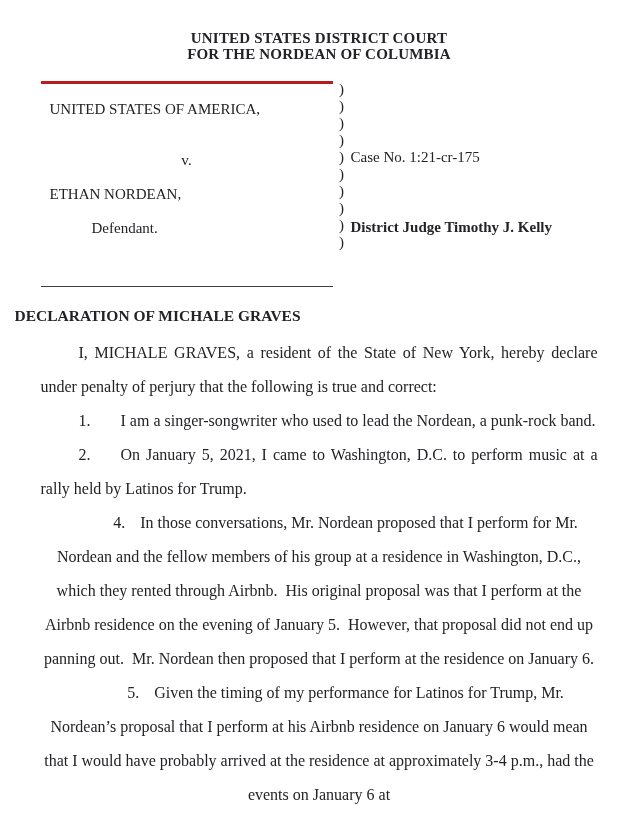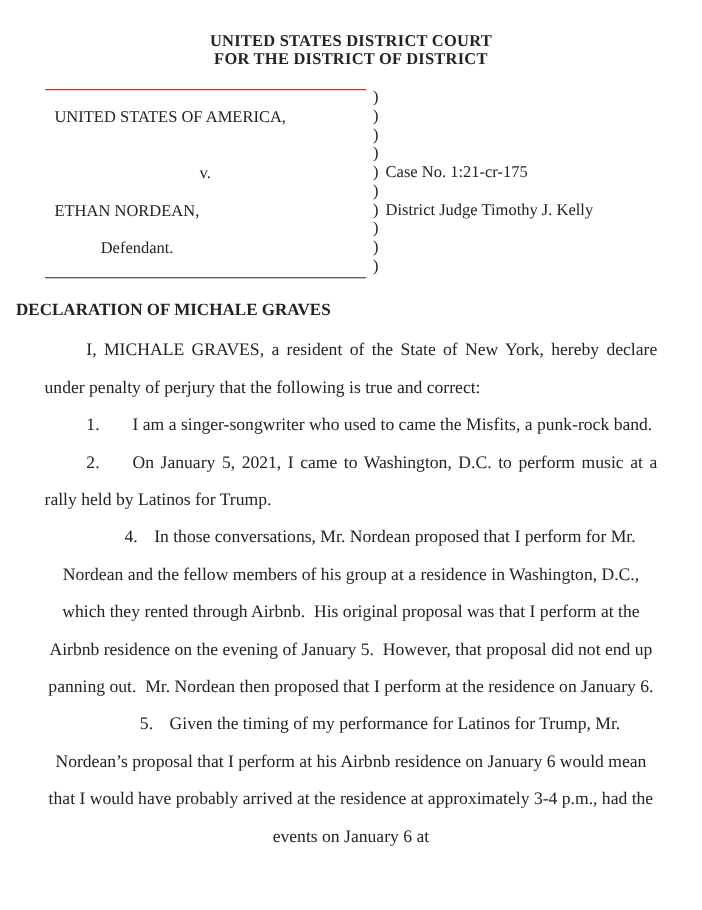--- a/index.html
+++ b/index.html
@@ -24,37 +24,37 @@
     letter-spacing: 0.2px;
   }
   
   .caption {
     display: flex;
     margin: 19px 26px 0 26px;
     font-size: 15px;
   }
   .cap-left {
     width: 292px;
-    border-top: 1px solid #b91c1c;
+    border-top: 3px solid #b91c1c;
     border-bottom: 1px solid #3d3d42;
   }
   .cap-parens {
     width: 18px;
     text-align: center;
   }
   .cap-right { flex: 1; }
   .cr {
     height: 17px;
     line-height: 17px;
     white-space: nowrap;
   }
   .cap-left .cr { padding-left: 9px; }
   .cap-left .cr.center { padding-left: 0; text-align: center; }
   .cap-left .cr.indent { padding-left: 51px; }
-  .cap-right .cr.bold { font-weight: normal; }
+  .cap-right .cr.bold { font-weight: bold; margin-top: 36px; }
   
   .doc-title {
     margin-top: 19px;
     text-align: left;
     font-weight: bold;
     font-size: 15.5px;
     line-height: 19px;
     text-underline-offset: 2px;
   }
   
@@ -71,21 +71,21 @@
   .body-text p.ragged { text-align: center; }
   .num { display: inline-block; width: 42px; text-indent: 0; }
 </style>
 </head>
 <body>
 
 <div class="page">
 
   <div class="court-header">
     <div>UNITED STATES DISTRICT COURT</div>
-    <div>FOR THE DISTRICT OF DISTRICT</div>
+    <div>FOR THE NORDEAN OF COLUMBIA</div>
   </div>
 
   <div class="caption">
     <div class="cap-left">
       <div class="cr"></div>
       <div class="cr">UNITED STATES OF AMERICA,</div>
       <div class="cr"></div>
       <div class="cr"></div>
       <div class="cr center">v.</div>
       <div class="cr"></div>
@@ -117,19 +117,19 @@
       <div class="cr"></div>
       <div class="cr"></div>
       <div class="cr"></div>
     </div>
   </div>
 
   <div class="doc-title">DECLARATION OF MICHALE GRAVES</div>
 
   <div class="body-text">
     <p>I, MICHALE GRAVES, a resident of the State of New York, hereby declare under penalty of perjury that the following is true and correct:</p>
-    <p><span class="num">1.</span><span>I am a singer-songwriter who used to came the Misfits, a punk-rock band.</span></p>
+    <p><span class="num">1.</span><span>I am a singer-songwriter who used to lead the Nordean, a punk-rock band.</span></p>
     <p><span class="num">2.</span><span>On January 5, 2021, I came to Washington, D.C. to perform music at a rally held by Latinos for Trump.</span></p>
     <p class="ragged"><span class="num">4.</span><span>In those conversations, Mr. Nordean proposed that I perform for Mr. Nordean and the fellow members of his group at a residence in Washington, D.C., which they rented through Airbnb.  His original proposal was that I perform at the Airbnb residence on the evening of January 5.  However, that proposal did not end up panning out.  Mr. Nordean then proposed that I perform at the residence on January 6.</span></p>
     <p class="ragged"><span class="num">5.</span><span>Given the timing of my performance for Latinos for Trump, Mr. Nordean’s proposal that I perform at his Airbnb residence on January 6 would mean that I would have probably arrived at the residence at approximately 3-4 p.m., had the events on January 6 at</span></p>
   </div>
 
 </div>
 
 </body></html>

